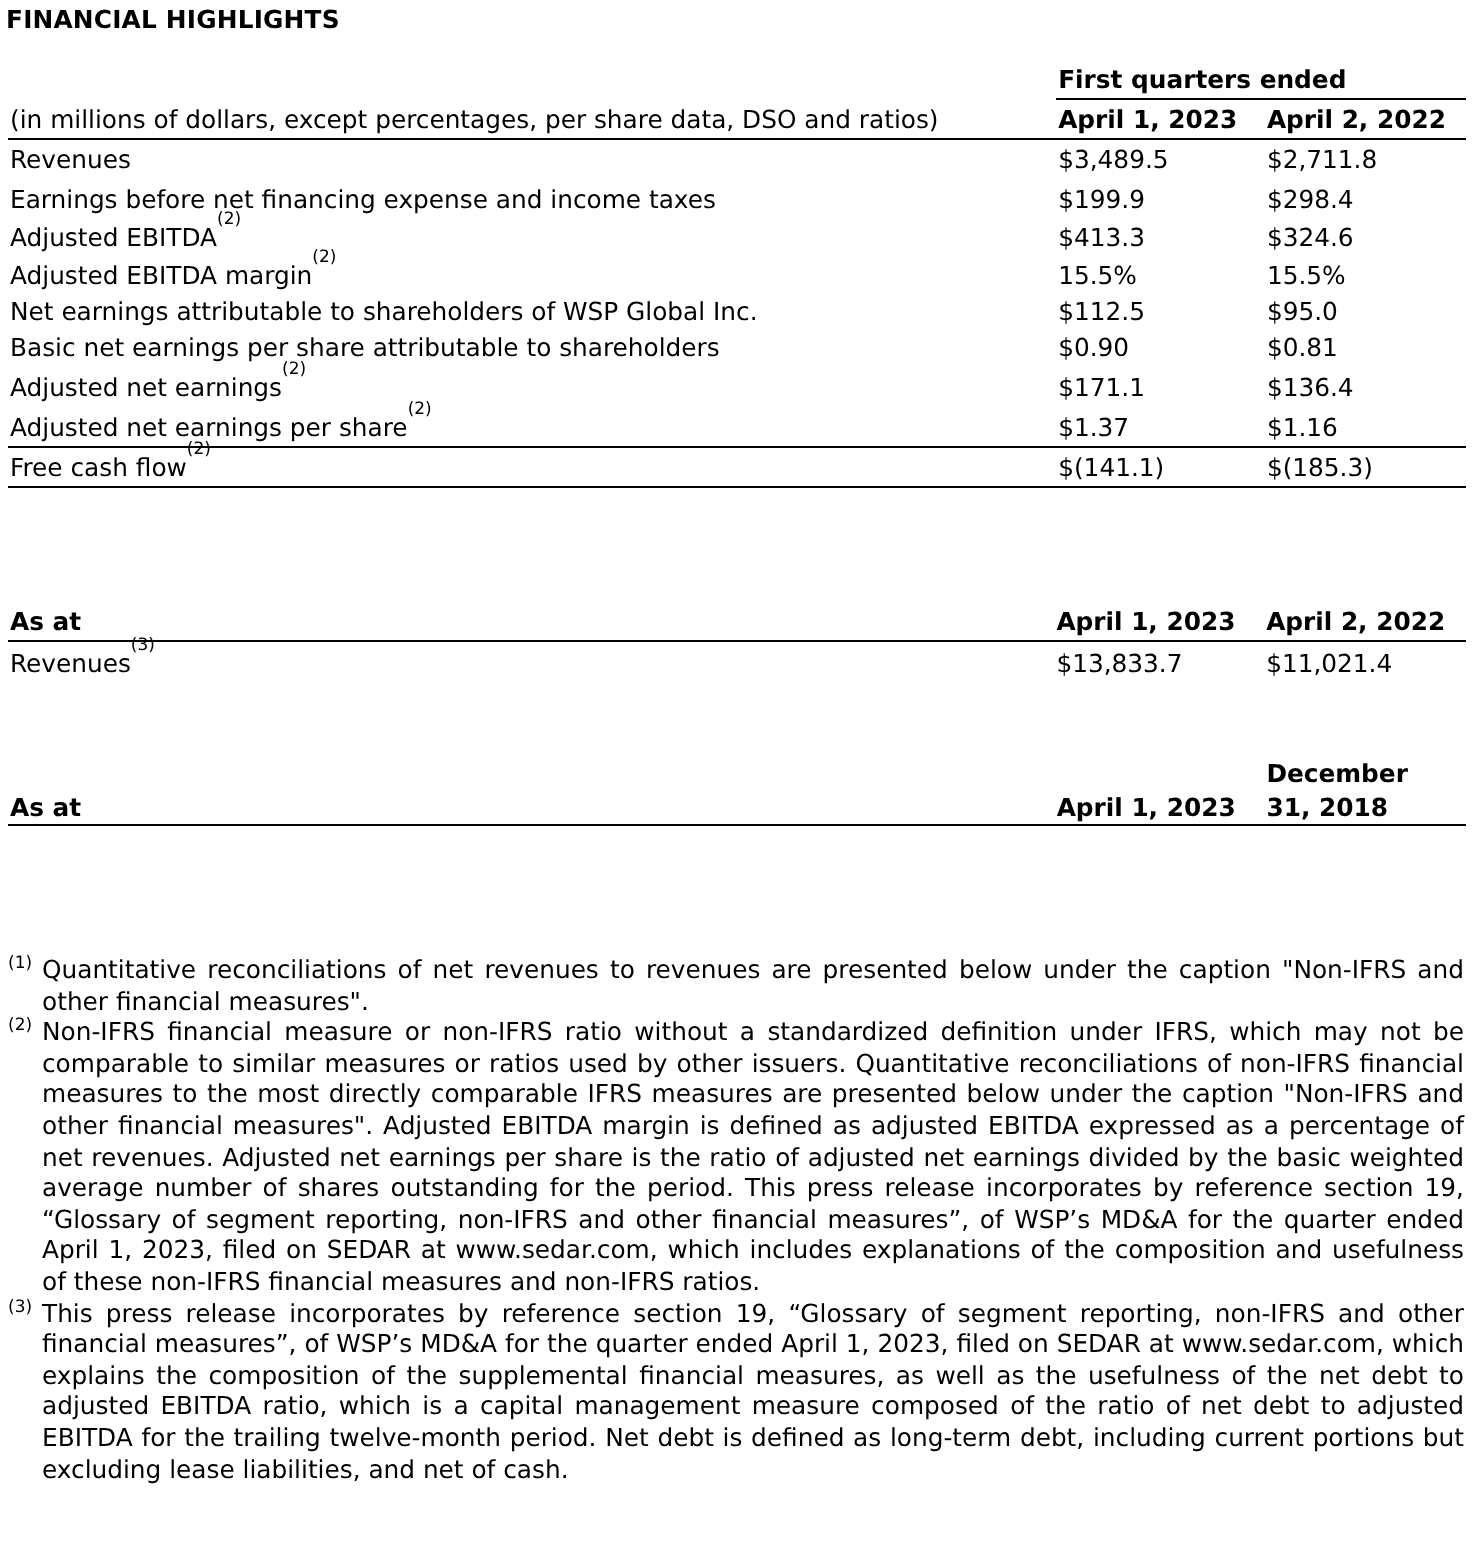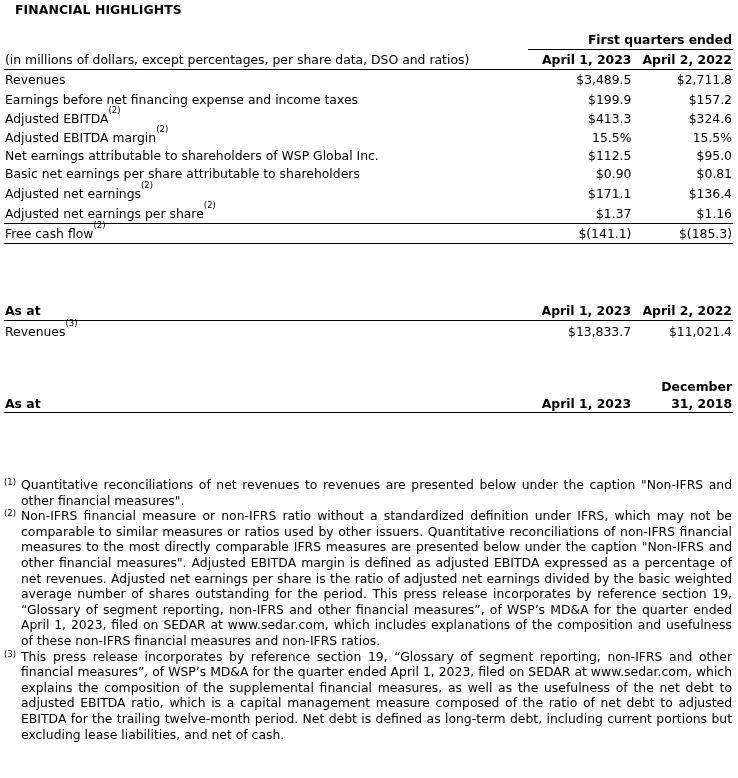--- a/index.html
+++ b/index.html
@@ -1,23 +1,23 @@
 <!DOCTYPE html>
 <html><head>
 <meta charset="utf-8">
 <style>
   html, body { margin: 0; padding: 0; background: #ffffff; }
   body {
     width: 738px; height: 778px; overflow: hidden; position: relative;
     font-family: "DejaVu Sans", sans-serif; color: #000; font-size: 12.4px;
   }
-  .title { position: absolute; left: 15px; top: 2px; font-weight: bold; font-size: 12.4px; letter-spacing: 0.1px; }
+  .title { position: absolute; left: 3px; top: 2px; font-weight: bold; font-size: 12.4px; letter-spacing: 0.1px; }
   table.fin { position: absolute; left: 4px; width: 729px; border-collapse: collapse; }
   table.fin td { padding: 0 1px; height: 19px; line-height: 19px; white-space: nowrap; vertical-align: bottom; }
-  table.fin td.num { text-align: right; }
+  table.fin td.num { text-align: left; }
   td.c1 { width: 525px; }
   td.c2 { width: 103px; }
   td.c3 { width: 99px; }
   .bold { font-weight: bold; }
   .bb { border-bottom: 1.3px solid #000; }
   sup { font-size: 8.5px; vertical-align: top; position: relative; top: -3px; line-height: 1; }
   .hdr-group td { height: 20px; }
   .notes { position: absolute; left: 4px; top: 477px; width: 728px; font-size: 12.4px; line-height: 15.6px; }
   .note { position: relative; padding-left: 17px; text-align: justify; }
   .note .mark { position: absolute; left: 0; top: -2px; font-size: 8.5px; }
@@ -39,21 +39,21 @@
     <td class="c3 num bold bb">April 2, 2022</td>
   </tr>
   <tr>
     <td class="c1"><span>Revenues</span><sup></sup></td>
     <td class="num">$3,489.5</td>
     <td class="num">$2,711.8</td>
   </tr>
   <tr style="height:20px">
     <td class="c1"><span>Earnings before net financing expense and income taxes</span><sup></sup></td>
     <td class="num">$199.9</td>
-    <td class="num">$157.2</td>
+    <td class="num">$298.4</td>
   </tr>
   <tr>
     <td class="c1"><span>Adjusted EBITDA</span><sup>(2)</sup></td>
     <td class="num">$413.3</td>
     <td class="num">$324.6</td>
   </tr>
   <tr>
     <td class="c1"><span>Adjusted EBITDA margin</span><sup>(2)</sup></td>
     <td class="num">15.5%</td>
     <td class="num">15.5%</td>

